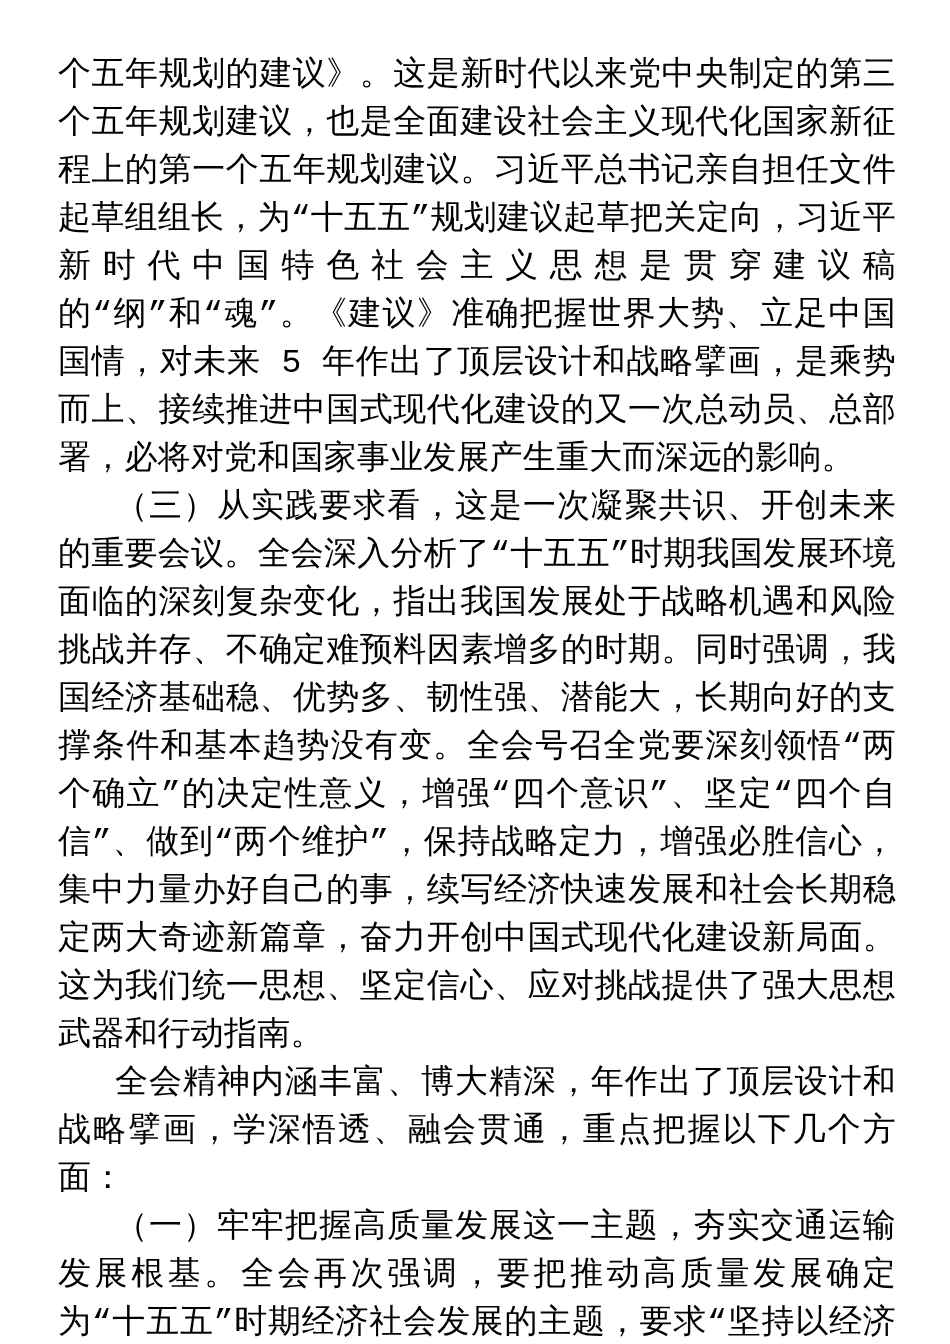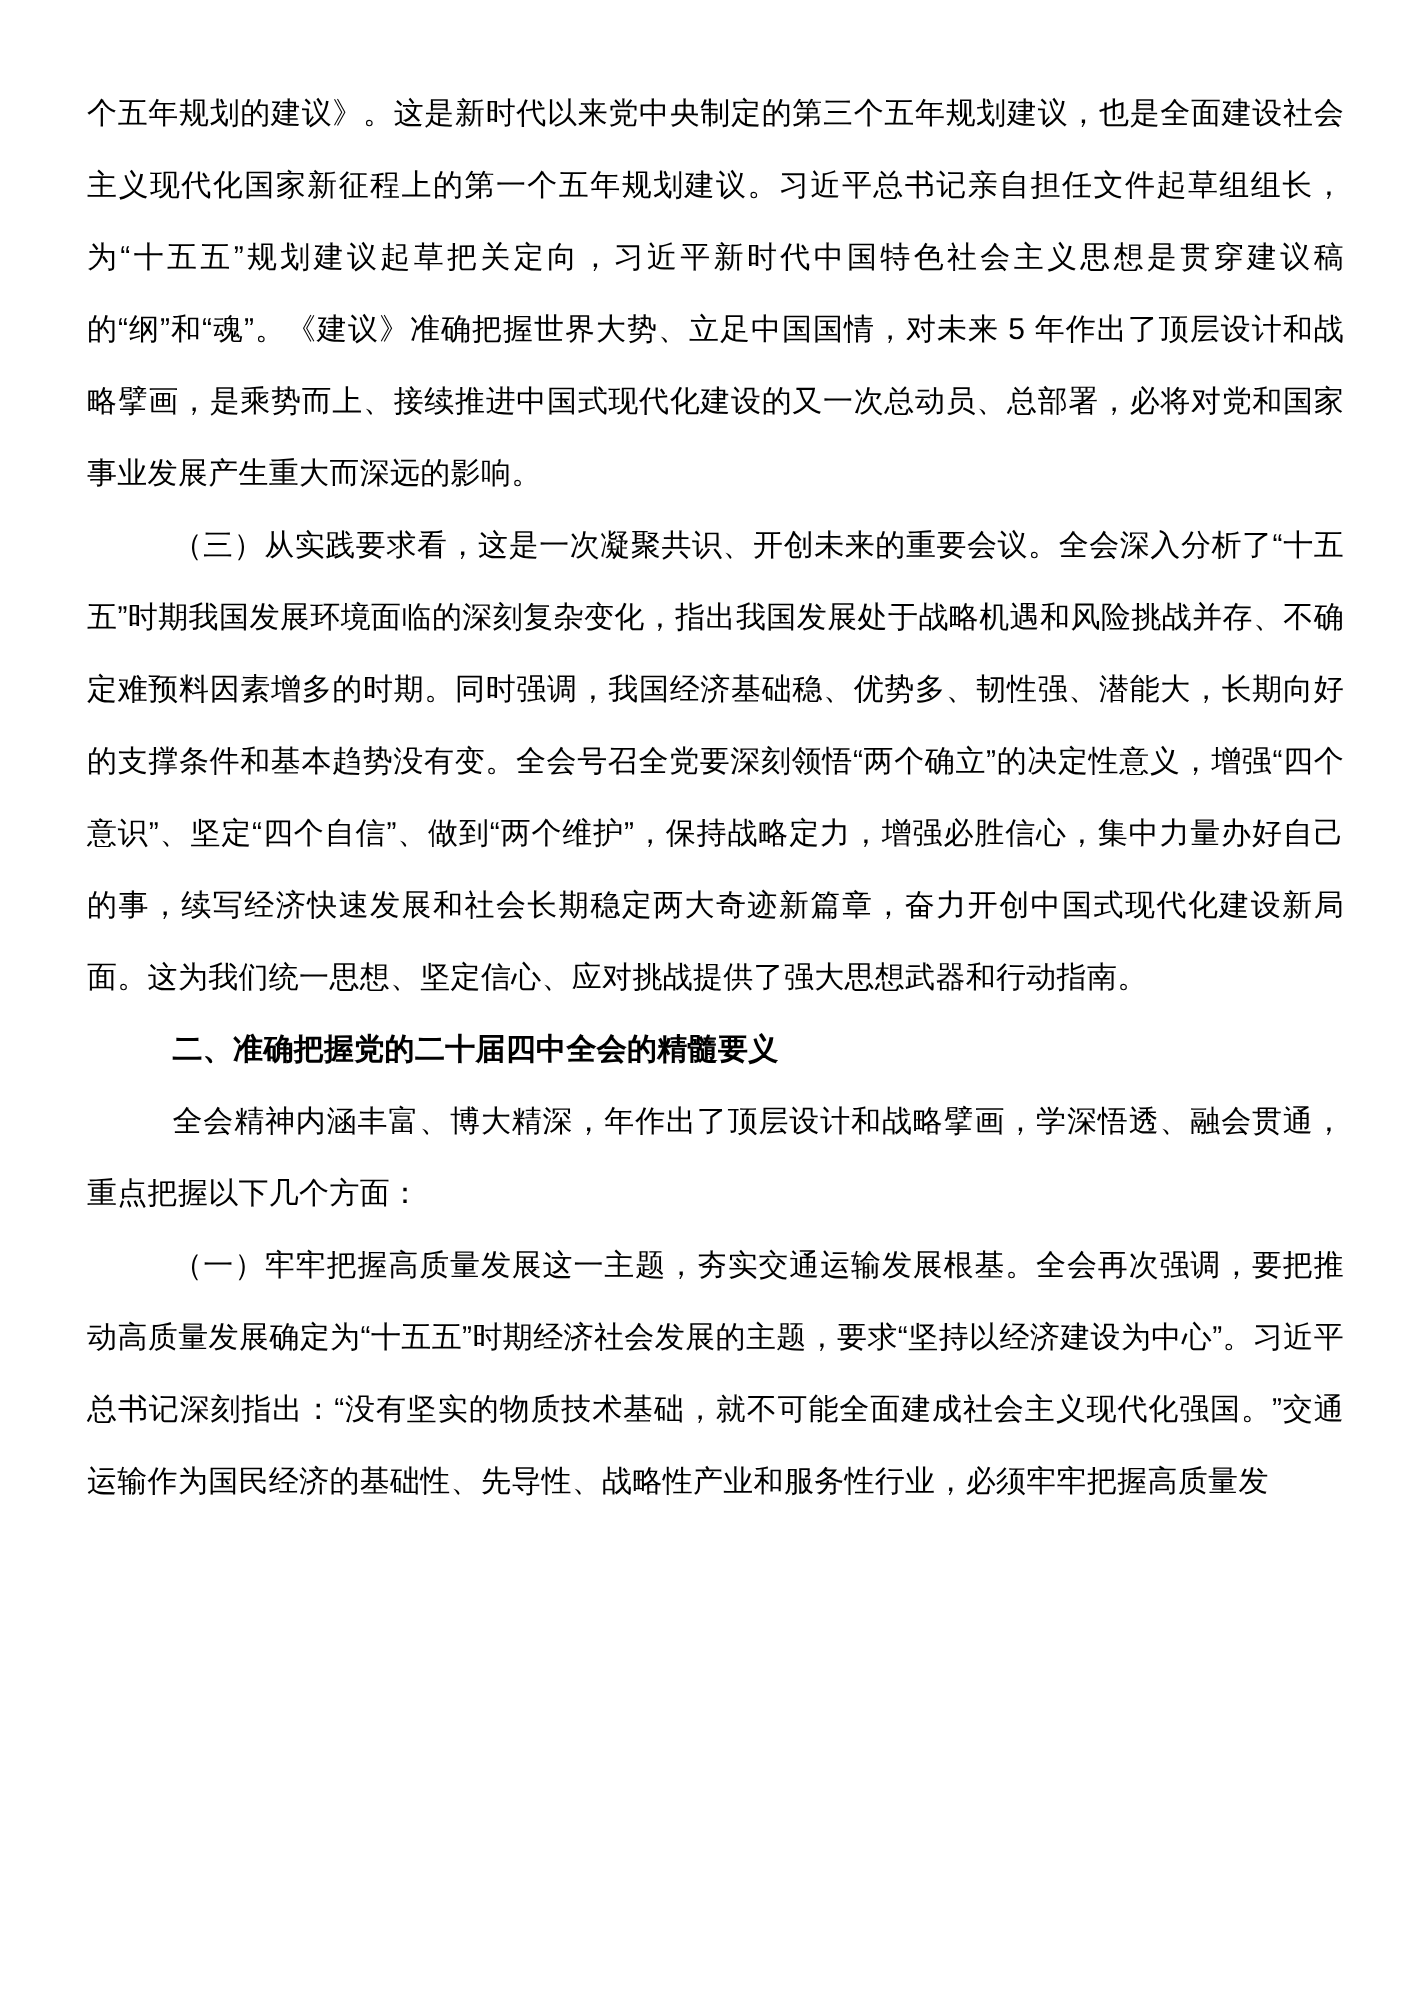--- a/index.html
+++ b/index.html
@@ -18,22 +18,22 @@
   }
 
   .doc-body {
     position: absolute;
     left: 58px;
     top: 52px;
     width: 838px;
   }
 
   .para {
-    font-family: Liberation Sans, sans-serif;
-    font-size: 20px;
+    font-family: Liberation Mono, monospace;
+    font-size: 33px;
     line-height: 48px;
     color: #000000;
     margin: 0;
     text-align: justify;
     text-justify: inter-character;
     text-indent: 0;
     letter-spacing: 0.2px;
     word-break: break-all;
   }
 
@@ -54,20 +54,19 @@
 </head>
 <body>
 
 <div class="page">
   <div class="doc-body">
 
     <p class="para last-open">个五年规划的建议》。这是新时代以来党中央制定的第三个五年规划建议，也是全面建设社会主义现代化国家新征程上的第一个五年规划建议。习近平总书记亲自担任文件起草组组长，为“十五五”规划建议起草把关定向，习近平新时代中国特色社会主义思想是贯穿建议稿的“纲”和“魂”。《建议》准确把握世界大势、立足中国国情，对未来 5 年作出了顶层设计和战略擘画，是乘势而上、接续推进中国式现代化建设的又一次总动员、总部署，必将对党和国家事业发展产生重大而深远的影响。</p>
 
     <p class="para indent">（三）从实践要求看，这是一次凝聚共识、开创未来的重要会议。全会深入分析了“十五五”时期我国发展环境面临的深刻复杂变化，指出我国发展处于战略机遇和风险挑战并存、不确定难预料因素增多的时期。同时强调，我国经济基础稳、优势多、韧性强、潜能大，长期向好的支撑条件和基本趋势没有变。全会号召全党要深刻领悟“两个确立”的决定性意义，增强“四个意识”、坚定“四个自信”、做到“两个维护”，保持战略定力，增强必胜信心，集中力量办好自己的事，续写经济快速发展和社会长期稳定两大奇迹新篇章，奋力开创中国式现代化建设新局面。这为我们统一思想、坚定信心、应对挑战提供了强大思想武器和行动指南。</p>
 
-    <p class="para heading">二、准确把握党的二十届四中全会的精髓要义</p>
 
     <p class="para indent">全会精神内涵丰富、博大精深，年作出了顶层设计和战略擘画，学深悟透、融会贯通，重点把握以下几个方面：</p>
 
     <p class="para indent">（一）牢牢把握高质量发展这一主题，夯实交通运输发展根基。全会再次强调，要把推动高质量发展确定为“十五五”时期经济社会发展的主题，要求“坚持以经济建设为中心”。习近平总书记深刻指出：“没有坚实的物质技术基础，就不可能全面建成社会主义现代化强国。”交通运输作为国民经济的基础性、先导性、战略性产业和服务性行业，必须牢牢把握高质量发</p>
 
   </div>
 </div>
 
 </body></html>

